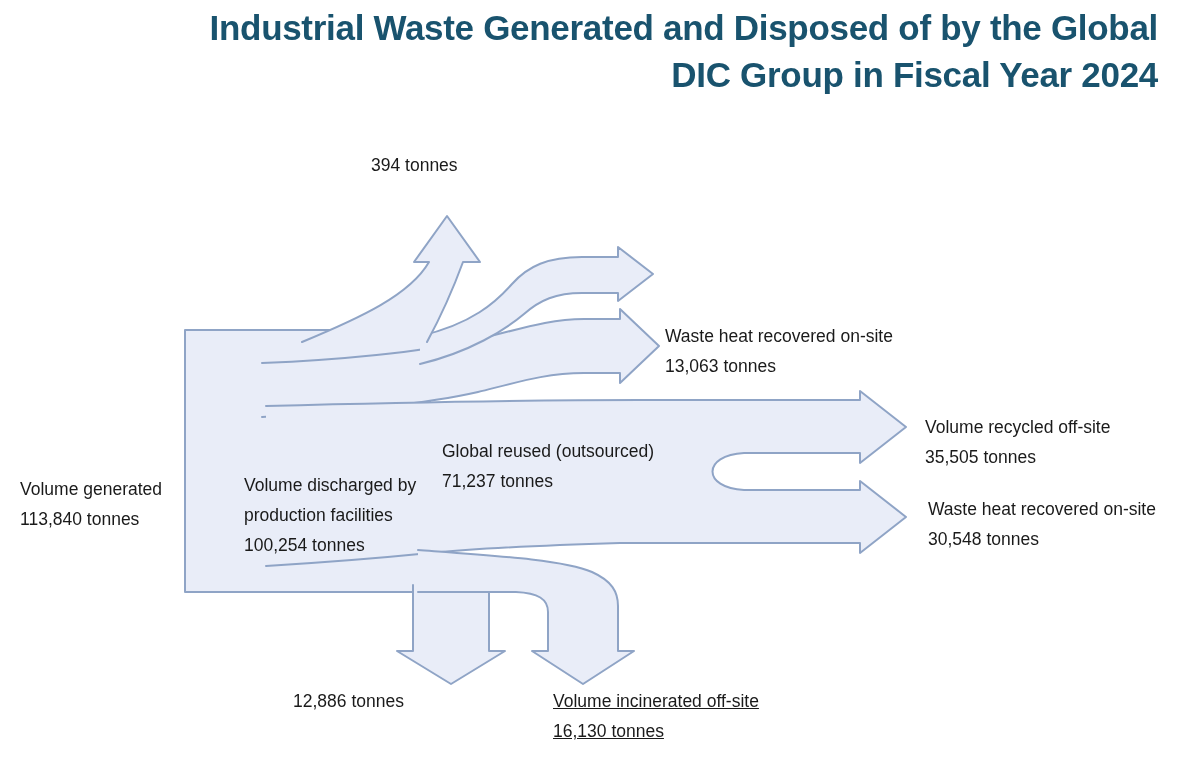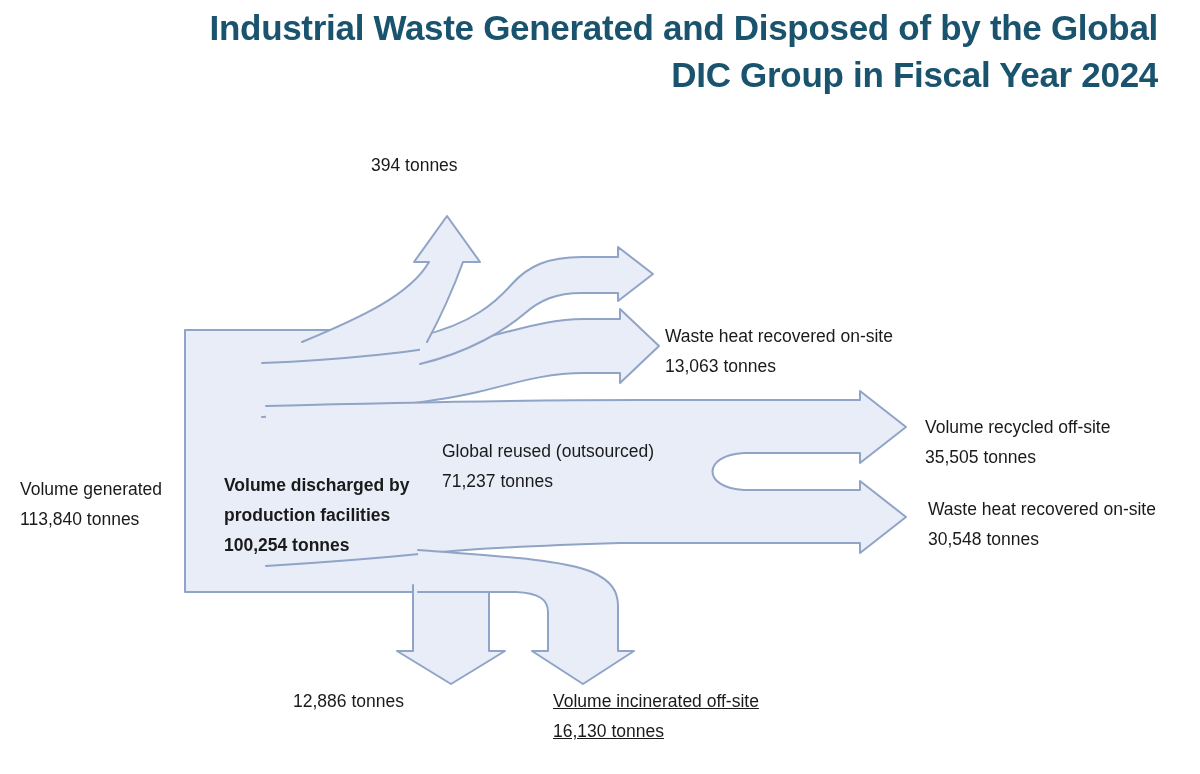--- a/index.html
+++ b/index.html
@@ -75,21 +75,21 @@
   <div class="lbl" style="left:928px;top:494px;width:275px;">
     <span>Waste heat recovered on-site</span>
     <span>30,548 tonnes</span>
   </div>
 
   <div class="lbl" style="left:20px;top:431px;margin-top:43px;">
     <span>Volume generated</span>
     <span>113,840 tonnes</span>
   </div>
 
-  <div class="lbl" style="left:224px;top:470px;width:190px;font-weight:bold;">
+  <div class="lbl" style="left:244px;top:470px;width:190px;">
     <span style="display:inline">Volume discharged by production facilities</span>
     <span>100,254 tonnes</span>
   </div>
 
   <div class="lbl" style="left:442px;top:436px;">
     <span>Global reused (outsourced)</span>
     <span>71,237 tonnes</span>
   </div>
 
   <div class="lbl" style="left:293px;top:686px;width:175px;">

